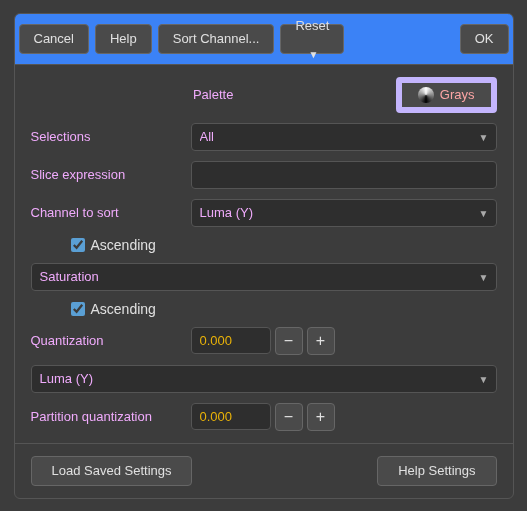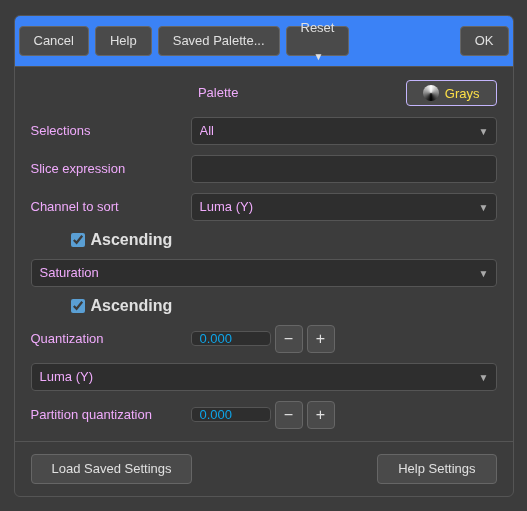--- a/index.html
+++ b/index.html
@@ -86,28 +86,28 @@
       flex: 1;
     }
 
     
     .palette-row {
       justify-content: center;
     }
 
     .palette-btn {
       background: #4a4a4a;
-      border: 1px solid #c4b5fd;
-      border-radius: 4px;
-      color: #fde047;
+      border: 6px solid #c4b5fd;
+      border-radius: 4px;
+      color: #fca5a5;
       padding: 4px 16px;
       font-size: 13px;
       cursor: pointer;
       display: flex;
-      align-items: flex-end;
+      align-items: center;
       gap: 6px;
     }
 
     .palette-icon {
       width: 16px;
       height: 16px;
       border-radius: 50%;
       background: conic-gradient(#fff, #888, #000, #888, #fff);
       flex-shrink: 0;
     }
@@ -165,40 +165,40 @@
     }
 
     .checkbox-row input[type="checkbox"] {
       width: 14px;
       height: 14px;
       accent-color: #5a9fd4;
       cursor: pointer;
     }
 
     .checkbox-label {
-      font-size: 16px;
-      font-weight: bold;
+      font-size: 14px;
+      font-weight: normal;
       color: #e0e0e0;
     }
 
     
     .number-row {
       display: flex;
       align-items: center;
       gap: 4px;
     }
 
     .number-input {
       background: #2e2e2e;
       border: 1px solid #555;
       border-radius: 4px;
-      color: #0ea5e9;
+      color: #eab308;
       padding: 4px 8px;
       font-size: 13px;
-      height: 15px;
+      height: 27px;
       width: 80px;
       text-align: left;
       outline: none;
     }
 
     .stepper-btn {
       background: #4a4a4a;
       border: 1px solid #666;
       border-radius: 4px;
       color: #e0e0e0;
@@ -250,21 +250,21 @@
     }
   </style>
 </head>
 <body>
 
 <div class="dialog">
 
   <div class="toolbar">
     <button class="toolbar-btn">Cancel</button>
     <button class="toolbar-btn">Help</button>
-    <button class="toolbar-btn">Saved Palette...</button>
+    <button class="toolbar-btn">Sort Channel...</button>
     <button class="toolbar-btn reset-btn">
       <span>Reset</span>
       <span class="chevron-down">▼</span>
     </button>
     <button class="toolbar-btn ok-btn">OK</button>
   </div>
 
   <div class="content">
 
     <div class="row palette-row">

